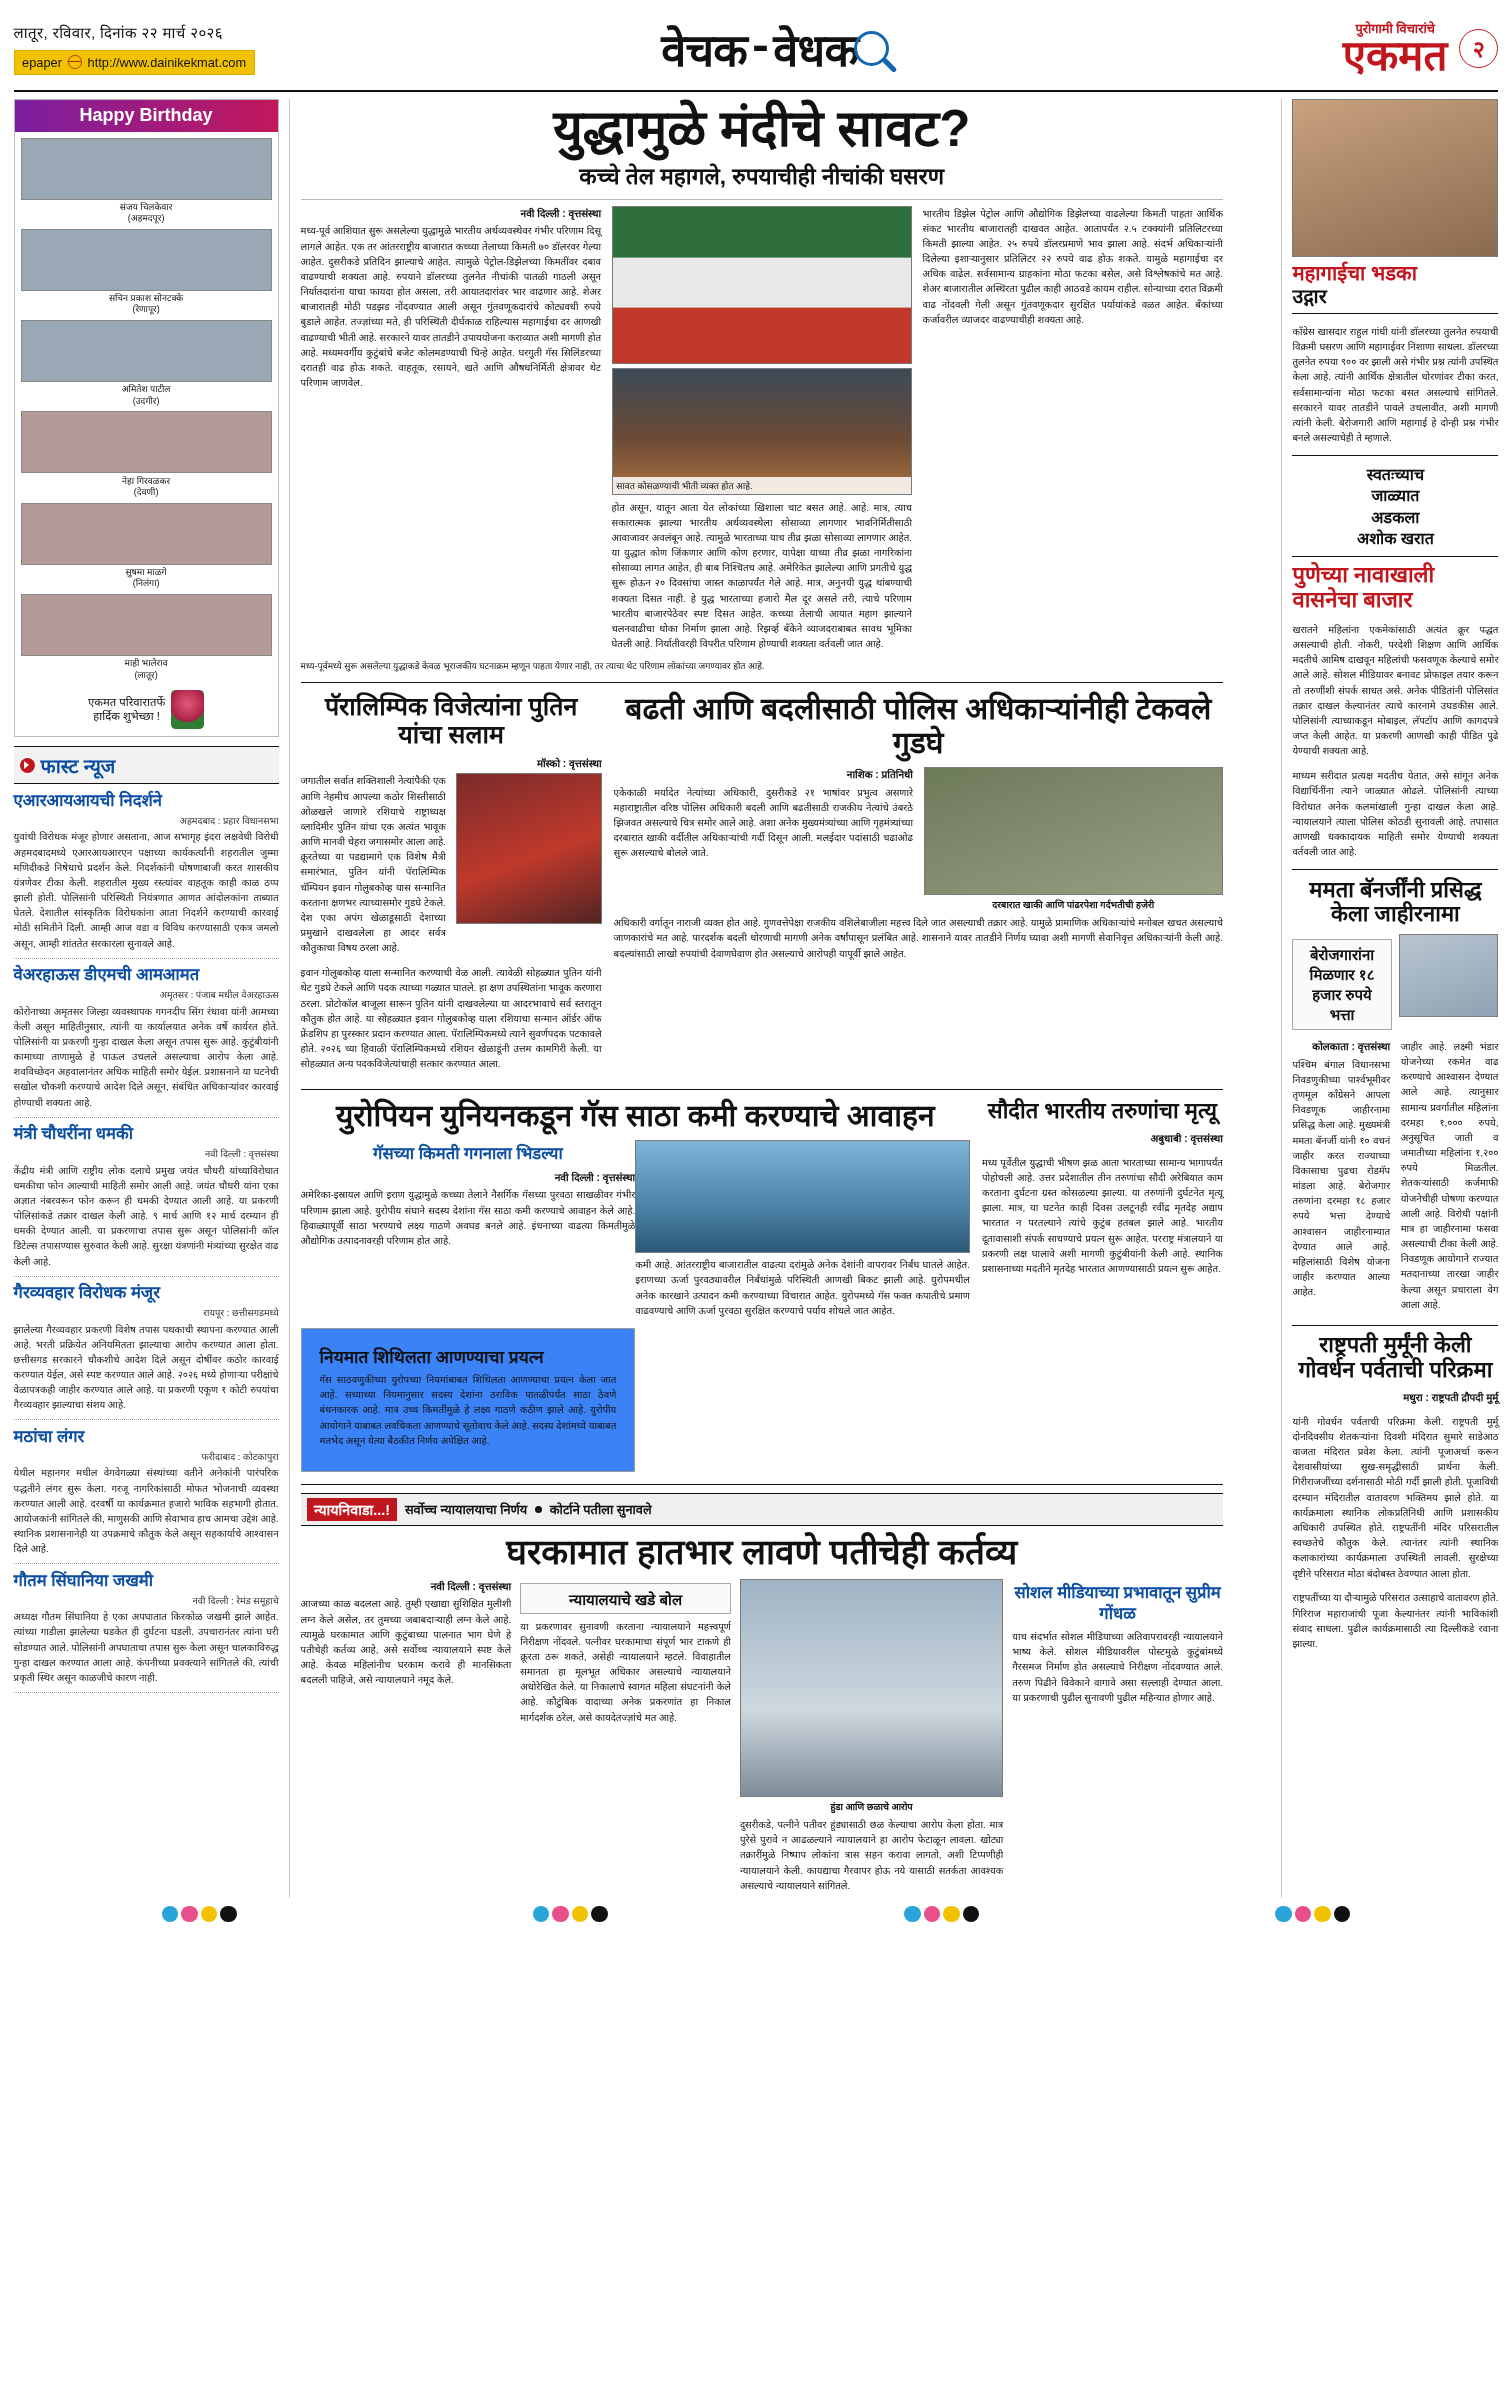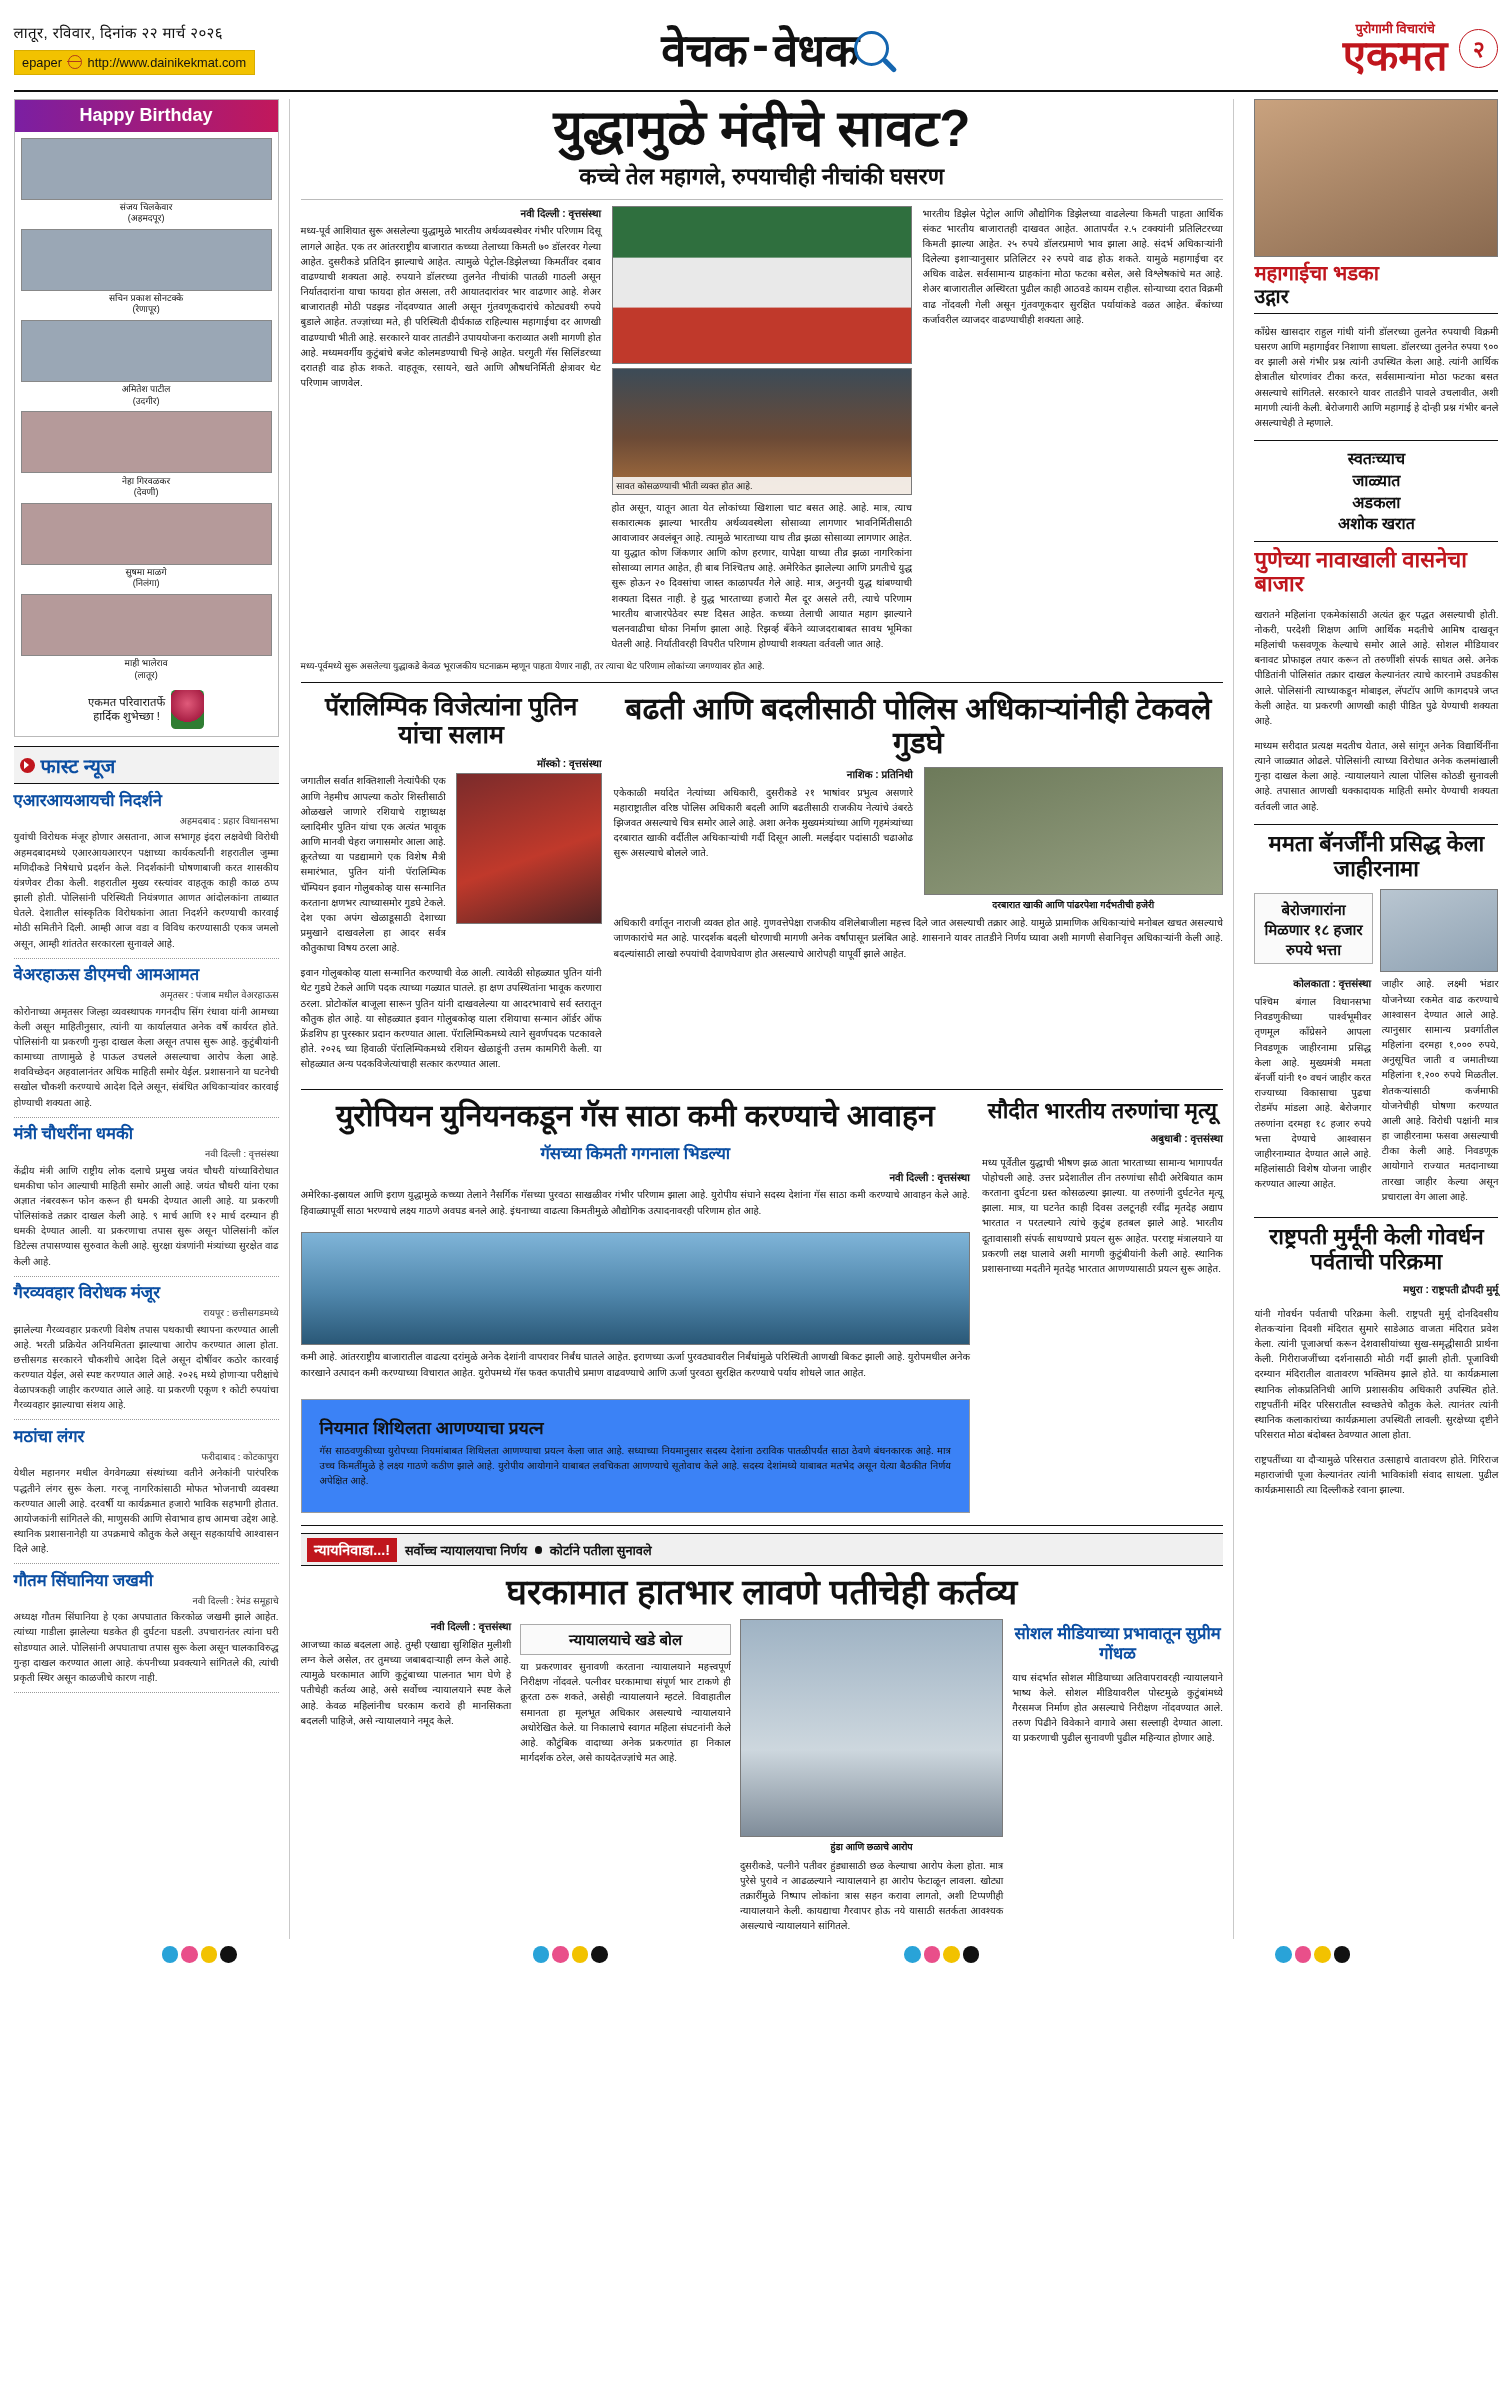--- a/index.html
+++ b/index.html
@@ -315,21 +315,21 @@
           </div>
           <p style="font-size:9.8px;line-height:1.55;text-align:justify;margin-top:4.5px">अधिकारी वर्गातून नाराजी व्यक्त होत आहे. गुणवत्तेपेक्षा राजकीय वशिलेबाजीला महत्त्व दिले जात असल्याची तक्रार आहे. यामुळे प्रामाणिक अधिकाऱ्यांचे मनोबल खचत असल्याचे जाणकारांचे मत आहे. पारदर्शक बदली धोरणाची मागणी अनेक वर्षांपासून प्रलंबित आहे. शासनाने यावर तातडीने निर्णय घ्यावा अशी मागणी सेवानिवृत्त अधिकाऱ्यांनी केली आहे. बदल्यांसाठी लाखो रुपयांची देवाणघेवाण होत असल्याचे आरोपही यापूर्वी झाले आहेत.</p>
         </div>
       </div>
 
       <hr class="hr-thick">
 
       <div style="display:grid;grid-template-columns:1fr 241px;gap:12px">
         <div>
           <h2 class="sec-title">युरोपियन युनियनकडून गॅस साठा कमी करण्याचे आवाहन</h2>
-          <div style="display:grid;grid-template-columns:1fr;gap:9px">
+          <div style="display:grid;grid-template-columns:1fr 1fr;">
             <div class="col">
               <div class="subhead-blue">गॅसच्या किमती गगनाला भिडल्या</div>
               <div class="dateline">नवी दिल्ली : वृत्तसंस्था</div>
               <p>अमेरिका-इस्रायल आणि इराण युद्धामुळे कच्च्या तेलाने नैसर्गिक गॅसच्या पुरवठा साखळीवर गंभीर परिणाम झाला आहे. युरोपीय संघाने सदस्य देशांना गॅस साठा कमी करण्याचे आवाहन केले आहे. हिवाळ्यापूर्वी साठा भरण्याचे लक्ष्य गाठणे अवघड बनले आहे. इंधनाच्या वाढत्या किमतीमुळे औद्योगिक उत्पादनावरही परिणाम होत आहे.</p>
             </div>
             <div class="col">
               <div class="photo ship" style="height:113px"></div>
               <p style="margin-top:4.5px">कमी आहे. आंतरराष्ट्रीय बाजारातील वाढत्या दरांमुळे अनेक देशांनी वापरावर निर्बंध घातले आहेत. इराणच्या ऊर्जा पुरवठ्यावरील निर्बंधांमुळे परिस्थिती आणखी बिकट झाली आहे. युरोपमधील अनेक कारखाने उत्पादन कमी करण्याच्या विचारात आहेत. युरोपमध्ये गॅस फक्त कपातीचे प्रमाण वाढवण्याचे आणि ऊर्जा पुरवठा सुरक्षित करण्याचे पर्याय शोधले जात आहेत.</p>
             </div>
             <div class="col">
@@ -374,21 +374,21 @@
           <p style="margin-top:4.5px">दुसरीकडे, पत्नीने पतीवर हुंड्यासाठी छळ केल्याचा आरोप केला होता. मात्र पुरेसे पुरावे न आढळल्याने न्यायालयाने हा आरोप फेटाळून लावला. खोट्या तक्रारींमुळे निष्पाप लोकांना त्रास सहन करावा लागतो, अशी टिप्पणीही न्यायालयाने केली. कायद्याचा गैरवापर होऊ नये यासाठी सतर्कता आवश्यक असल्याचे न्यायालयाने सांगितले.</p>
         </div>
         <div class="col">
           <div class="subhead-blue">सोशल मीडियाच्या प्रभावातून सुप्रीम गोंधळ</div>
           <p>याच संदर्भात सोशल मीडियाच्या अतिवापरावरही न्यायालयाने भाष्य केले. सोशल मीडियावरील पोस्टमुळे कुटुंबांमध्ये गैरसमज निर्माण होत असल्याचे निरीक्षण नोंदवण्यात आले. तरुण पिढीने विवेकाने वागावे असा सल्लाही देण्यात आला. या प्रकरणाची पुढील सुनावणी पुढील महिन्यात होणार आहे.</p>
         </div>
       </div>
 
     </div>
 
-    <div class="rule-v" style="padding-left:20px;">
+    <div class="rule-v" style="padding-left:10px;margin-left:48px;">
 
       <div class="photo rahul" style="height:158px"></div>
       <div style="border-bottom:1.5px solid #111;padding:4.5px 0;margin-bottom:4.5px">
         <div class="side-head-red">महागाईचा भडका</div>
         <div class="side-head">उद्गार</div>
       </div>
       <p style="font-size:9.8px;line-height:1.55;text-align:justify">काँग्रेस खासदार राहुल गांधी यांनी डॉलरच्या तुलनेत रुपयाची विक्रमी घसरण आणि महागाईवर निशाणा साधला. डॉलरच्या तुलनेत रुपया ९०० वर झाली असे गंभीर प्रश्न त्यांनी उपस्थित केला आहे. त्यांनी आर्थिक क्षेत्रातील धोरणांवर टीका करत, सर्वसामान्यांना मोठा फटका बसत असल्याचे सांगितले. सरकारने यावर तातडीने पावले उचलावीत, अशी मागणी त्यांनी केली. बेरोजगारी आणि महागाई हे दोन्ही प्रश्न गंभीर बनले असल्याचेही ते म्हणाले.</p>
 
       <hr class="hr-thick">
 

